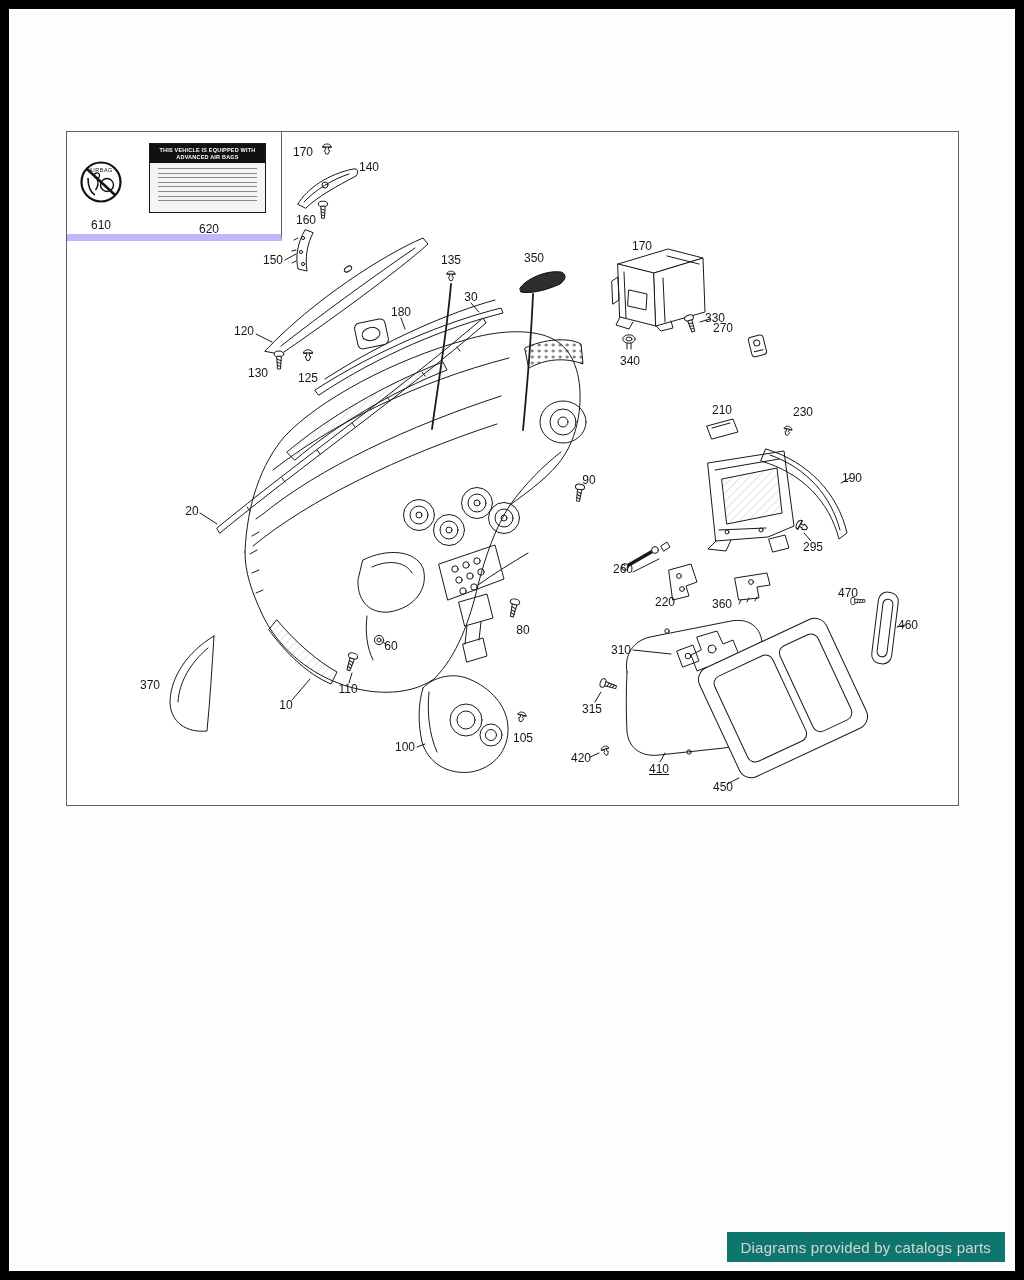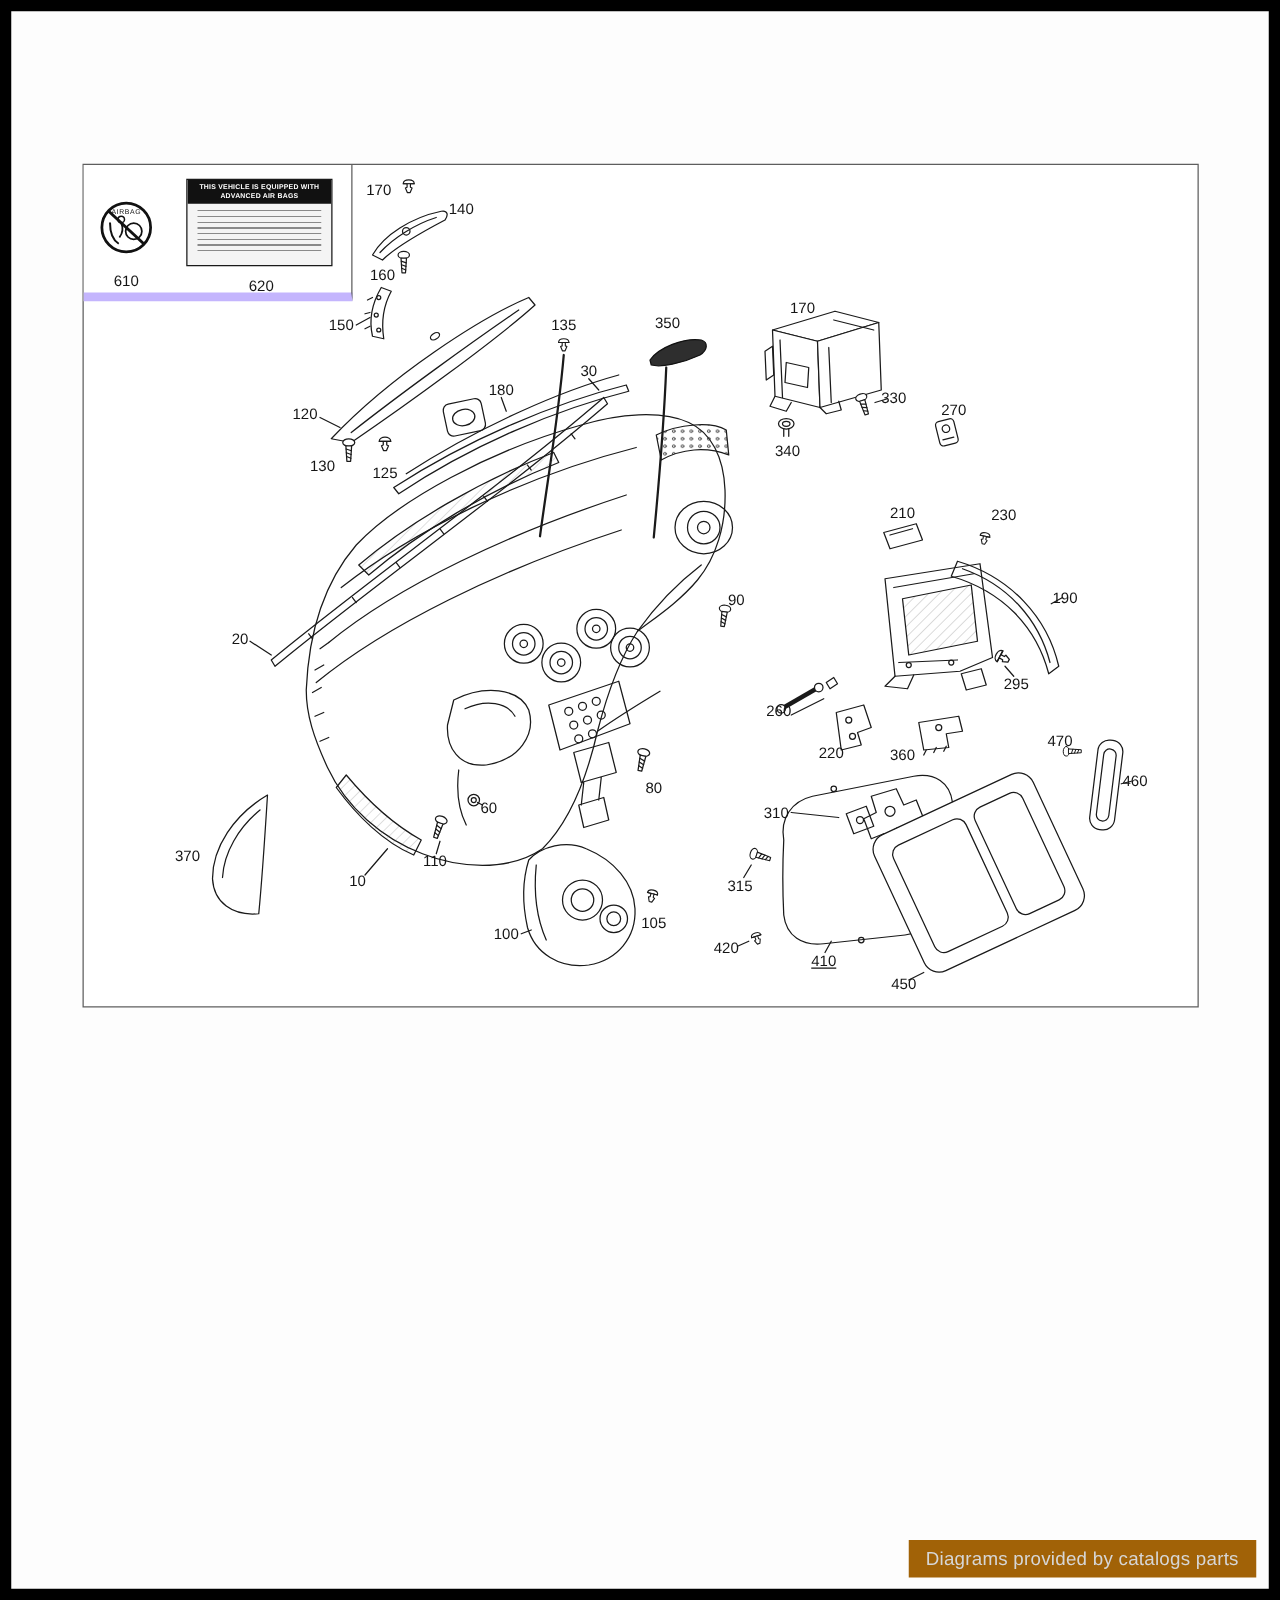--- a/index.html
+++ b/index.html
@@ -7,21 +7,21 @@
   .page{position:absolute;left:9px;top:9px;width:1006px;height:1262px;background:#fdfdfd}
   .frame{position:absolute;left:57px;top:122px;width:893px;height:675px;border:1px solid #5e5e5e;background:#fff}
   .frame>svg{position:absolute;left:0;top:0}
   .labels-layer{position:absolute;left:0;top:0;width:100%;height:100%}
   .part-label{position:absolute;transform:translate(-50%,-50%);font-size:12px;color:#151515;white-space:nowrap;line-height:1}
   .legend-cell{position:absolute;left:0;top:0;width:215px;height:109px;border-right:1px solid #5e5e5e;border-bottom:7px solid #c4b5fd;background:#fff}
   .airbag-icon{position:absolute;left:11px;top:27px}
   .warn-box{position:absolute;left:82px;top:11px;width:117px;height:70px;border:1px solid #1a1a1a;background:#f4f4f4;overflow:hidden}
   .warn-head{background:#111;color:#fff;font-size:5.5px;line-height:7px;text-align:center;padding:3px 2px 2px;font-weight:bold;letter-spacing:.2px}
   .warn-lines{margin:5px 8px 0;height:34px;background:repeating-linear-gradient(to bottom,#8a8a8a 0,#8a8a8a 1px,transparent 1px,transparent 4.6px)}
-  .footer{position:absolute;right:10px;bottom:9px;height:30px;background:#a16207;color:#d6d6d6;font-size:15px;display:flex;align-items:center;padding:0 14px;letter-spacing:.2px}
+  .footer{position:absolute;right:10px;bottom:9px;height:30px;background:#0f766e;color:#d6d6d6;font-size:15px;display:flex;align-items:center;padding:0 14px;letter-spacing:.2px}
 </style>
 </head>
 <body>
 
 <div class="page">
 
   <div class="frame">
 
     <svg width="893" height="675" viewBox="0 0 893 675" fill="none" stroke="#1a1a1a" stroke-width="1" stroke-linecap="round" stroke-linejoin="round">
       <defs>
@@ -302,21 +302,21 @@
         <span class="part-label" style="left: 302px; top: 35px;">140</span>
         <span class="part-label" style="left: 206px; top: 128px;">150</span>
         <span class="part-label" style="left: 239px; top: 88px;">160</span>
         <span class="part-label" style="left: 236px; top: 20px;">170</span>
         <span class="part-label" style="left: 334px; top: 180px;">180</span>
         <span class="part-label" style="left: 785px; top: 346px;">190</span>
         <span class="part-label" style="left: 655px; top: 278px;">210</span>
         <span class="part-label" style="left: 598px; top: 470px;">220</span>
         <span class="part-label" style="left: 724px; top: 280px; margin-left: 12px;">230</span>
         <span class="part-label" style="left: 556px; top: 437px;">260</span>
-        <span class="part-label" style="left: 696px; top: 196px;">270</span>
+        <span class="part-label" style="left: 656px; top: 196px;">270</span>
         <span class="part-label" style="left: 746px; top: 415px;">295</span>
         <span class="part-label" style="left: 554px; top: 518px;">310</span>
         <span class="part-label" style="left: 525px; top: 577px;">315</span>
         <span class="part-label" style="left: 575px; top: 114px;">170</span>
         <span class="part-label" style="left: 648px; top: 186px;">330</span>
         <span class="part-label" style="left: 563px; top: 229px;">340</span>
         <span class="part-label" style="left: 467px; top: 126px;">350</span>
         <span class="part-label" style="left: 655px; top: 472px;">360</span>
         <span class="part-label" style="left: 83px; top: 553px;">370</span>
         <span class="part-label" style="left: 592px; top: 637px; text-decoration: underline;">410</span>

